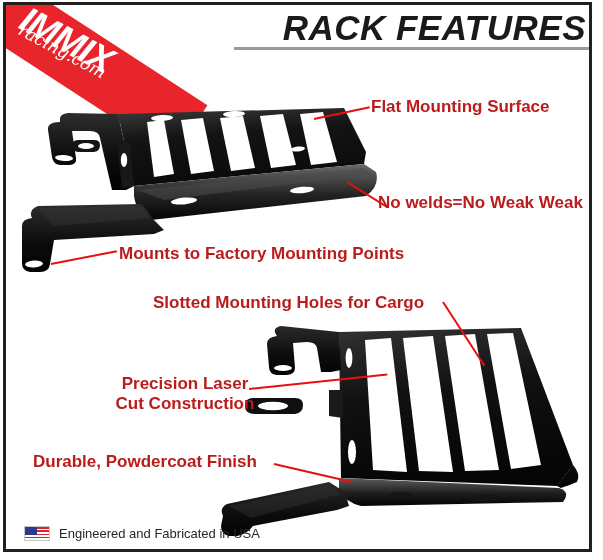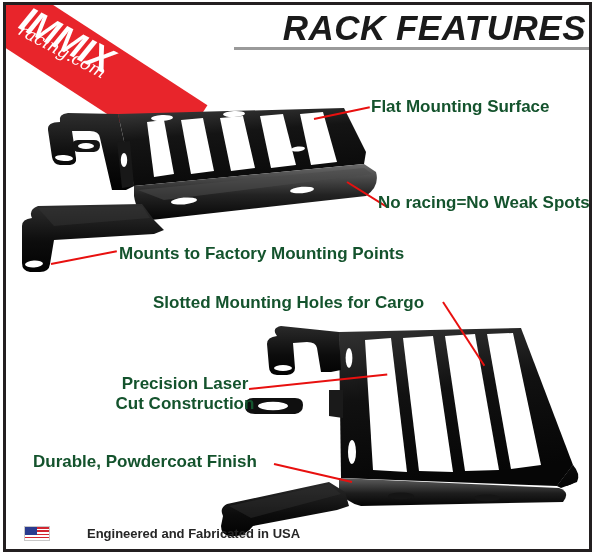--- a/index.html
+++ b/index.html
@@ -109,21 +109,21 @@
     color: #ffffff;
     transform: rotate(59deg);
     transform-origin: 0 0;
     white-space: nowrap;
   }
   
   .callout {
     position: absolute;
     font-size: 17px;
     font-weight: bold;
-    color: #14532d;
+    color: #b91c1c;
     white-space: nowrap;
     line-height: 1.18;
   }
   .callout.multiline {
     white-space: normal;
     text-align: center;
   }
   
   .leader {
     position: absolute;
@@ -164,24 +164,23 @@
   .flag .canton {
     position: absolute;
     left: 0;
     top: 0;
     width: 11.5px;
     height: 8.1px;
     background: #2a3b8f;
   }
   .footer-text {
     font-size: 13px;
-    font-weight: bold;
+    font-weight: normal;
     color: #262626;
     white-space: nowrap;
-    margin-left: 28px;
   }
 </style>
 </head>
 <body>
 
 <div class="page">
   <div class="frame">
 
     <div class="title-wrap">
       <div class="title">RACK FEATURES</div>
@@ -300,21 +299,21 @@
     <div class="leader" style="left:308px; top:113px; width:57px; transform: rotate(-12deg);"></div>
     <div class="leader" style="left:341px; top:176px; width:47px; transform: rotate(32deg);"></div>
     <div class="leader" style="left:45px; top:258px; width:67px; transform: rotate(-11deg);"></div>
 
     <div class="leader" style="left:437px; top:296px; width:76px; transform: rotate(57deg);"></div>
     <div class="leader" style="left:243px; top:383px; width:139px; transform: rotate(-6deg);"></div>
     <div class="leader" style="left:268px; top:458px; width:80px; transform: rotate(13deg);"></div>
 
     <div class="callout" style="left:365px; top:92px;">Flat Mounting Surface</div>
 
-    <div class="callout" style="left:372px; top:188px;">No racing=No Weak Spots</div>
+    <div class="callout" style="left:372px; top:188px;">No welds=No Weak Weak</div>
 
     <div class="callout" style="left:147px; top:288px;">Slotted Mounting Holes for Cargo</div>
 
     <div class="callout" style="left:113px; top:239px;">Mounts to Factory Mounting Points</div>
 
     <div class="callout multiline" style="left:104px; top:357px; width:150px;margin-top:12px;">
       <span>Precision Laser</span><br>
       <span>Cut Construction</span>
     </div>
 

